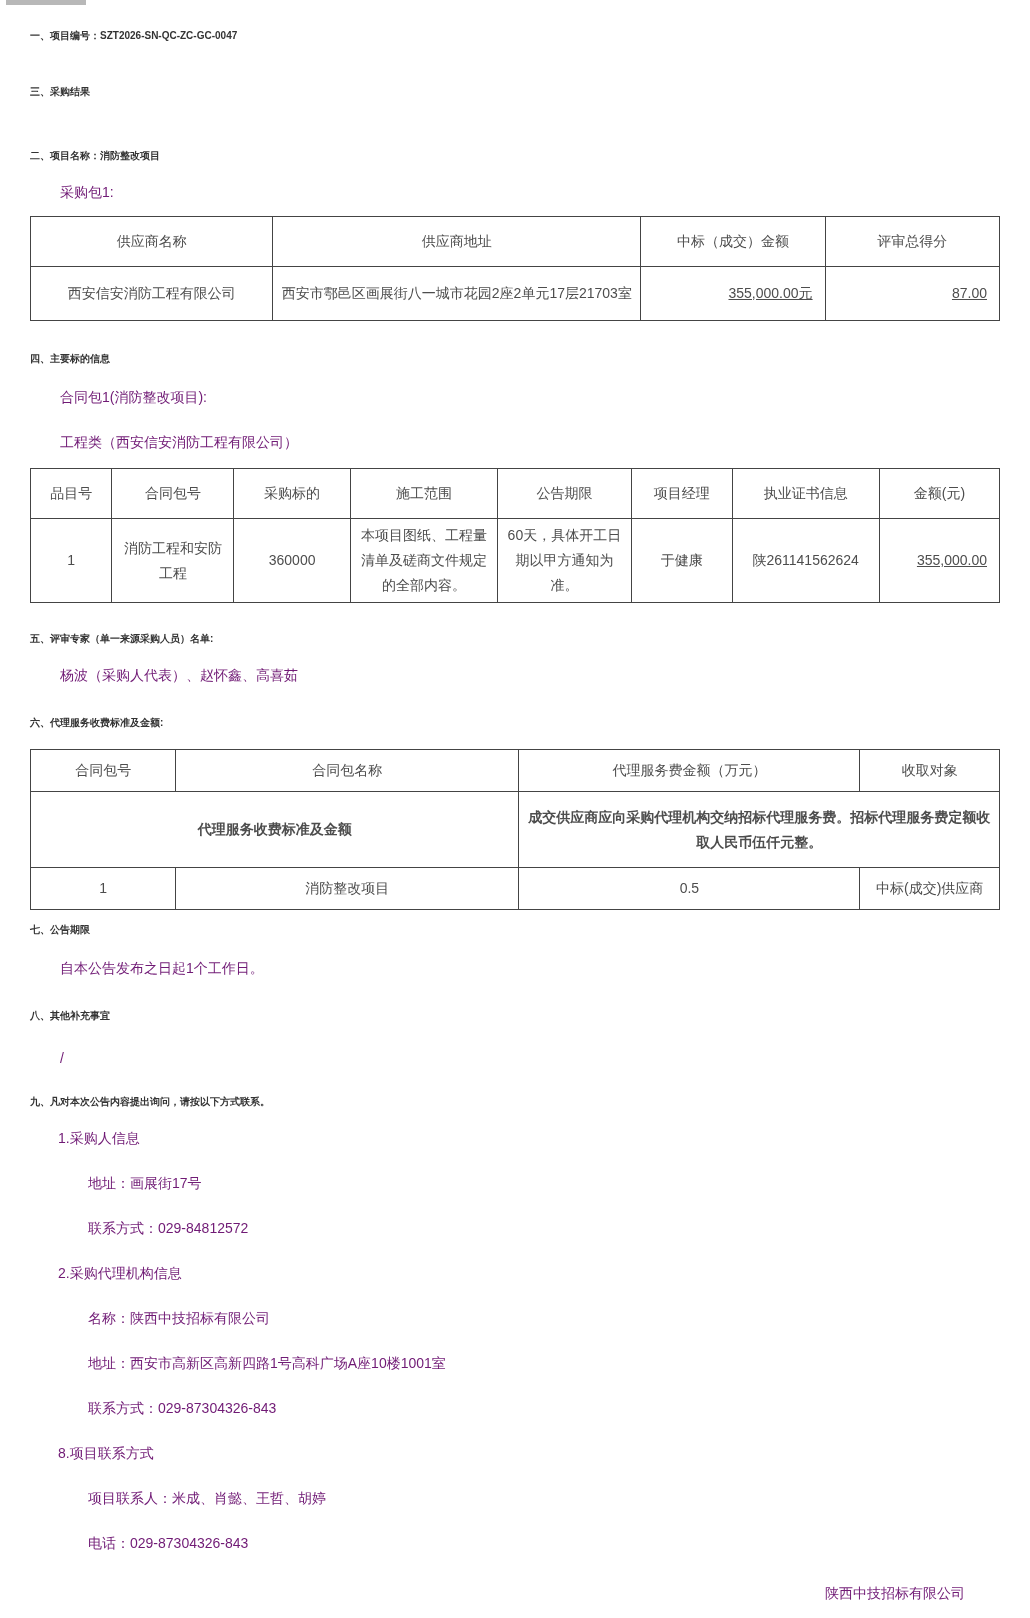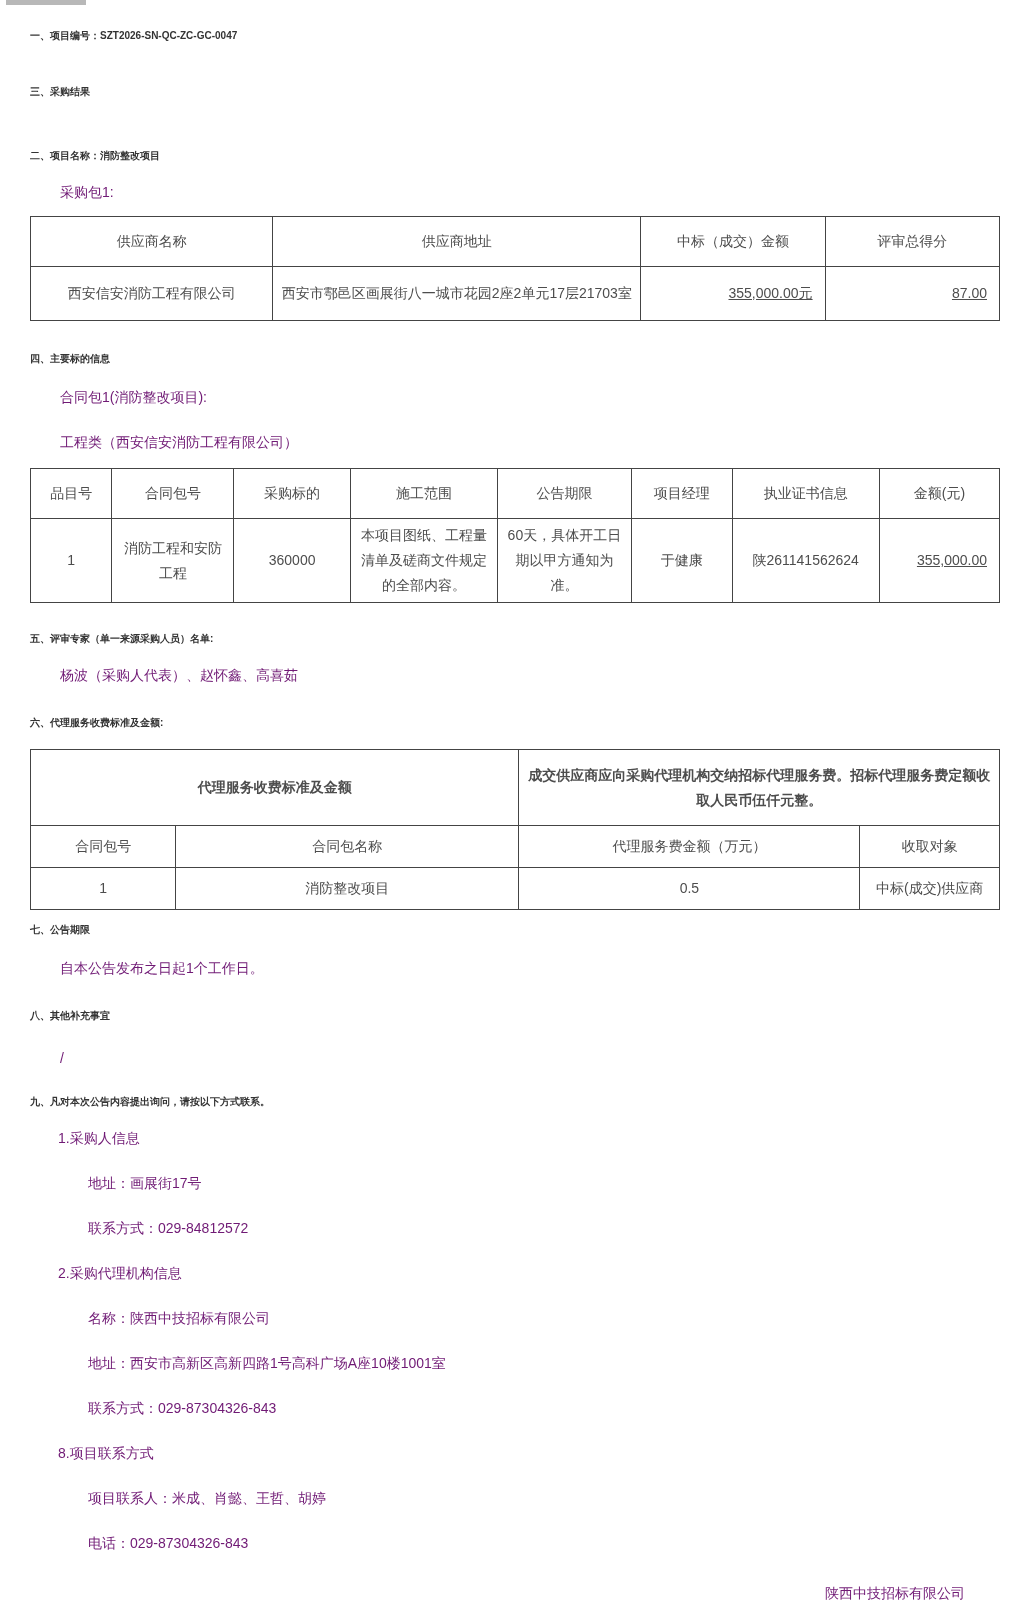--- a/index.html
+++ b/index.html
@@ -171,30 +171,30 @@
 
   <table class="mt16">
     <colgroup>
       <col style="width:15%">
         <col style="width:35.4%">
         <col style="width:35.2%">
         <col style="width:14.4%">
     </colgroup>
     <tbody>
         <tr>
-      <td class="h76 bold-cell" colspan="2">代理服务收费标准及金额</td>
-      <td class="h76 bold-cell" colspan="2">成交供应商应向采购代理机构交纳招标代理服务费。招标代理服务费定额收取人民币伍仟元整。</td>
-    </tr>
-    <tr>
       <td class="h42">合同包号</td>
       <td class="h42">合同包名称</td>
       <td class="h42">代理服务费金额（万元）</td>
       <td class="h42">收取对象</td>
     </tr>
     <tr>
+      <td class="h76 bold-cell" colspan="2">代理服务收费标准及金额</td>
+      <td class="h76 bold-cell" colspan="2">成交供应商应向采购代理机构交纳招标代理服务费。招标代理服务费定额收取人民币伍仟元整。</td>
+    </tr>
+    <tr>
       <td class="h42">1</td>
       <td class="h42">消防整改项目</td>
       <td class="h42">0.5</td>
       <td class="h42">中标(成交)供应商</td>
     </tr>
   </tbody>
     </table>
 
   <div class="heading mt10">七、公告期限</div>
   <div class="body-text indent-1 mt18">自本公告发布之日起1个工作日。</div>

